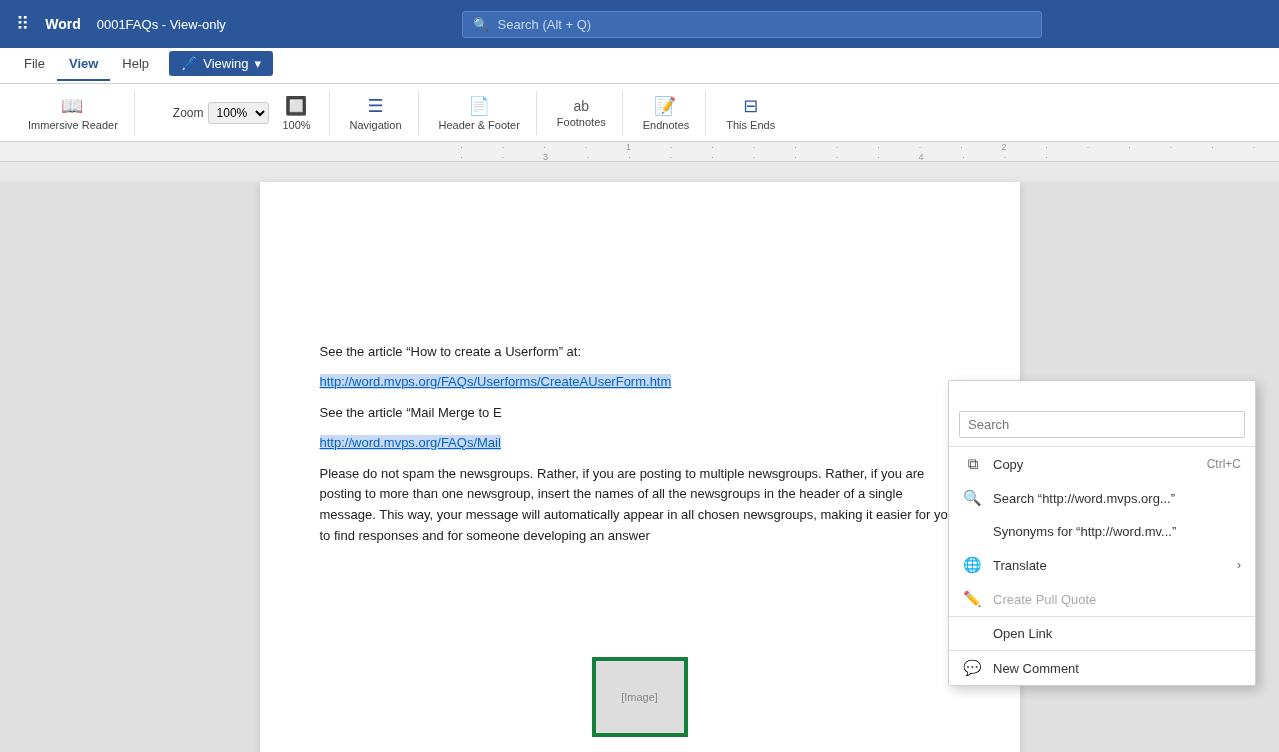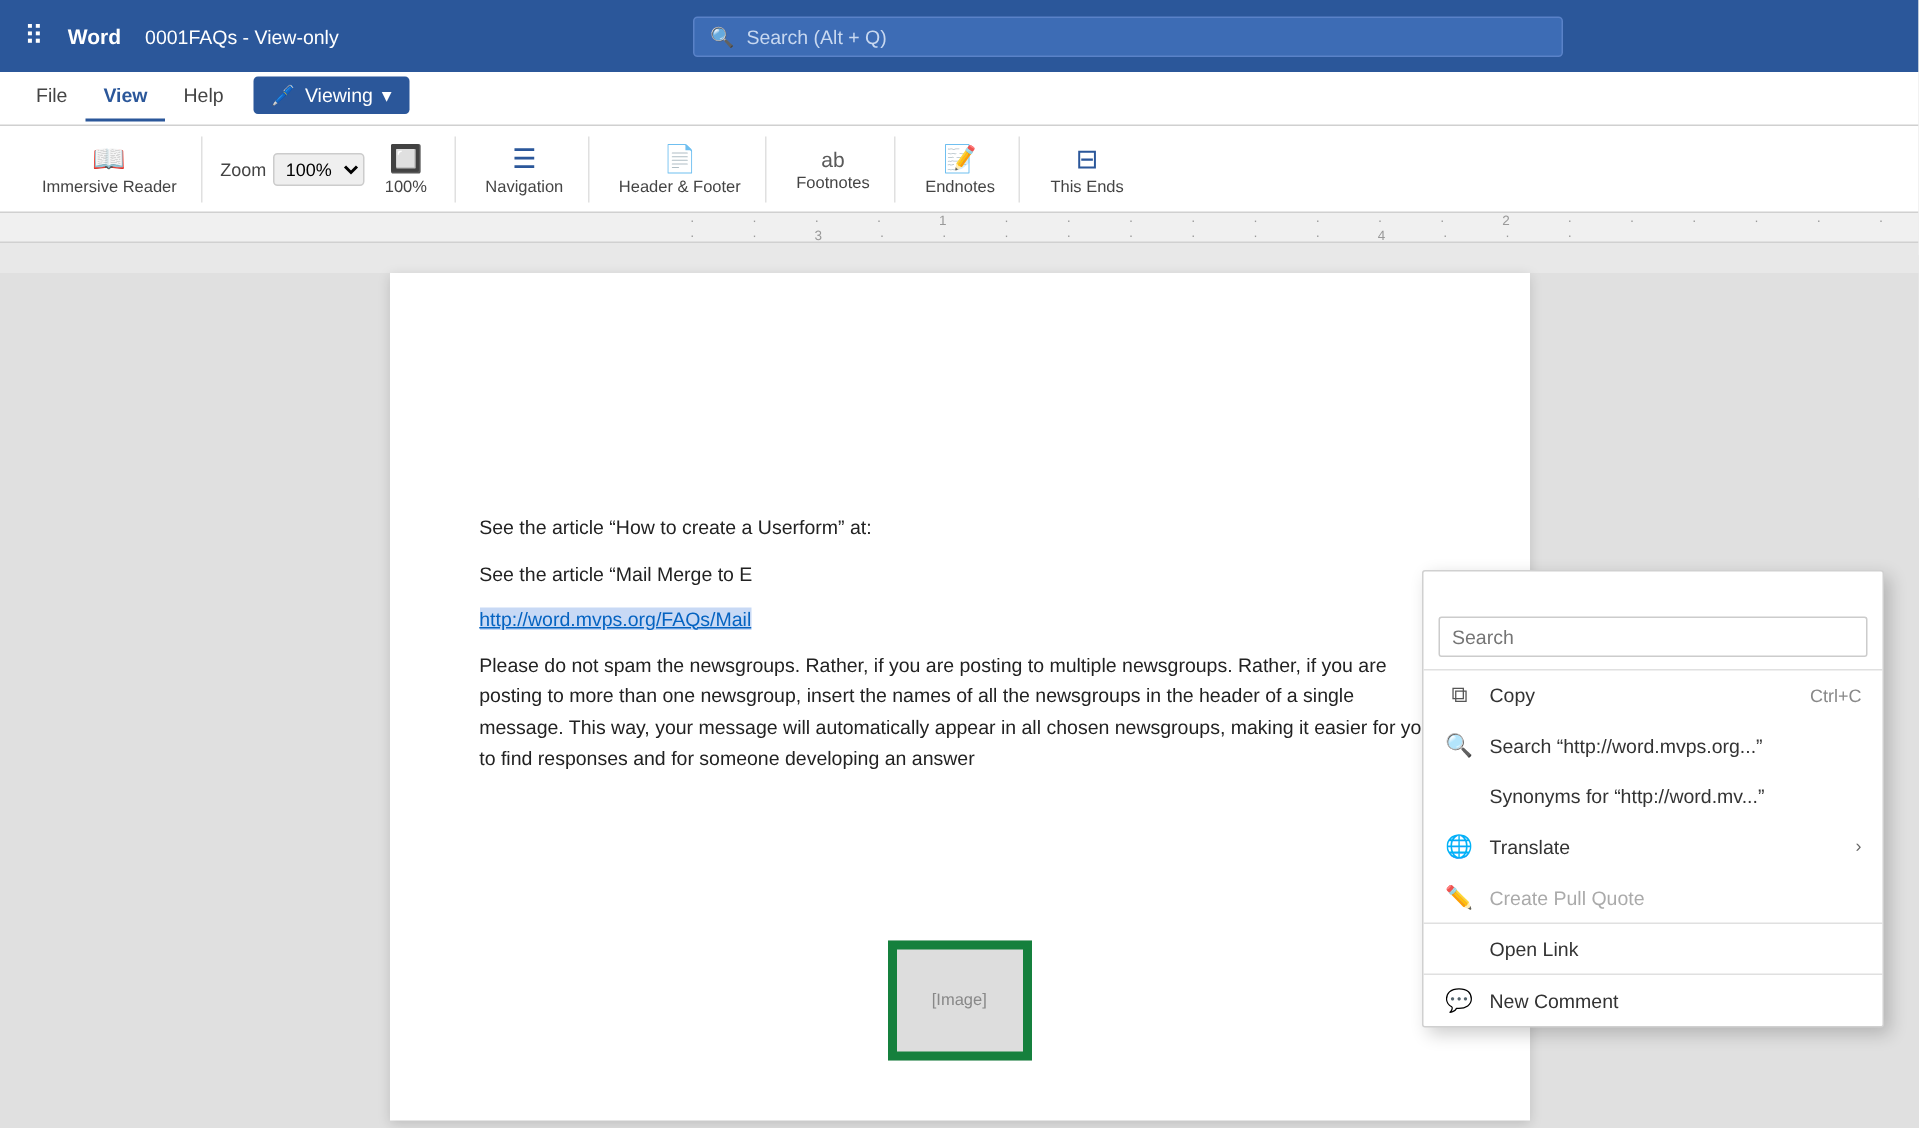--- a/index.html
+++ b/index.html
@@ -122,20 +122,21 @@
     }
     .ribbon-btn .btn-icon { font-size: 18px; color: #2b579a; }
     .ribbon-btn .btn-label { font-size: 11px; color: #444; white-space: nowrap; }
 
     .zoom-group {
       display: flex;
       align-items: center;
       gap: 4px;
       font-size: 12px;
       color: #444;
+      margin-left: 26px;
     }
     .zoom-select {
       border: 1px solid #ccc;
       border-radius: 3px;
       padding: 2px 4px;
       font-size: 12px;
     }
 
     
     .ruler {
@@ -310,30 +311,33 @@
 <div class="ruler">
   <span style="position:absolute;left:460px;font-size:9px;color:#999;letter-spacing:18px;">· · · · 1 · · · · · · · · 2 · · · · · · · · 3 · · · · · · · · 4 · · ·</span>
 </div>
 
 <div class="main-area">
   <div class="doc-scroll-area">
     <div style="background:#e0e0e0;min-height:100%;padding:0 20px;">
       <div class="doc-page">
         <div style="height:120px;"></div>
         <p class="doc-text">See the article “How to create a Userform” at:</p>
+        <p style="margin-bottom:14px;">
+          <span class="doc-link">http://word.mvps.org/FAQs/Userforms/CreateAUserForm.htm</span>
+        </p>
         <p class="doc-text">
           <span>See the article “Mail Merge to E</span>
         </p>
         <p style="margin-bottom:14px;">
           <span class="doc-link">http://word.mvps.org/FAQs/Mail</span>
         </p>
         <p class="doc-text">Please do not spam the newsgroups. Rather, if you are posting to multiple newsgroups. Rather, if you are posting to more than one newsgroup, insert the names of all the newsgroups in the header of a single message. This way, your message will automatically appear in all chosen newsgroups, making it easier for you to find responses and for someone developing an answer</p>
         <div style="height:80px;"></div>
         <div style="display:flex;justify-content:center;margin-top:20px;">
-          <div style="width:96px;height:80px;background:#ddd;border:6px solid #15803d;display:flex;align-items:center;justify-content:center;font-size:11px;color:#888;">
+          <div style="width:96px;height:80px;background:#ddd;border:4px solid #15803d;display:flex;align-items:center;justify-content:center;font-size:11px;color:#888;">
             [Image]
           </div>
         </div>
       </div>
     </div>
   </div>
 </div>
 
 <div class="context-menu">
   <div class="ctx-search-box">

